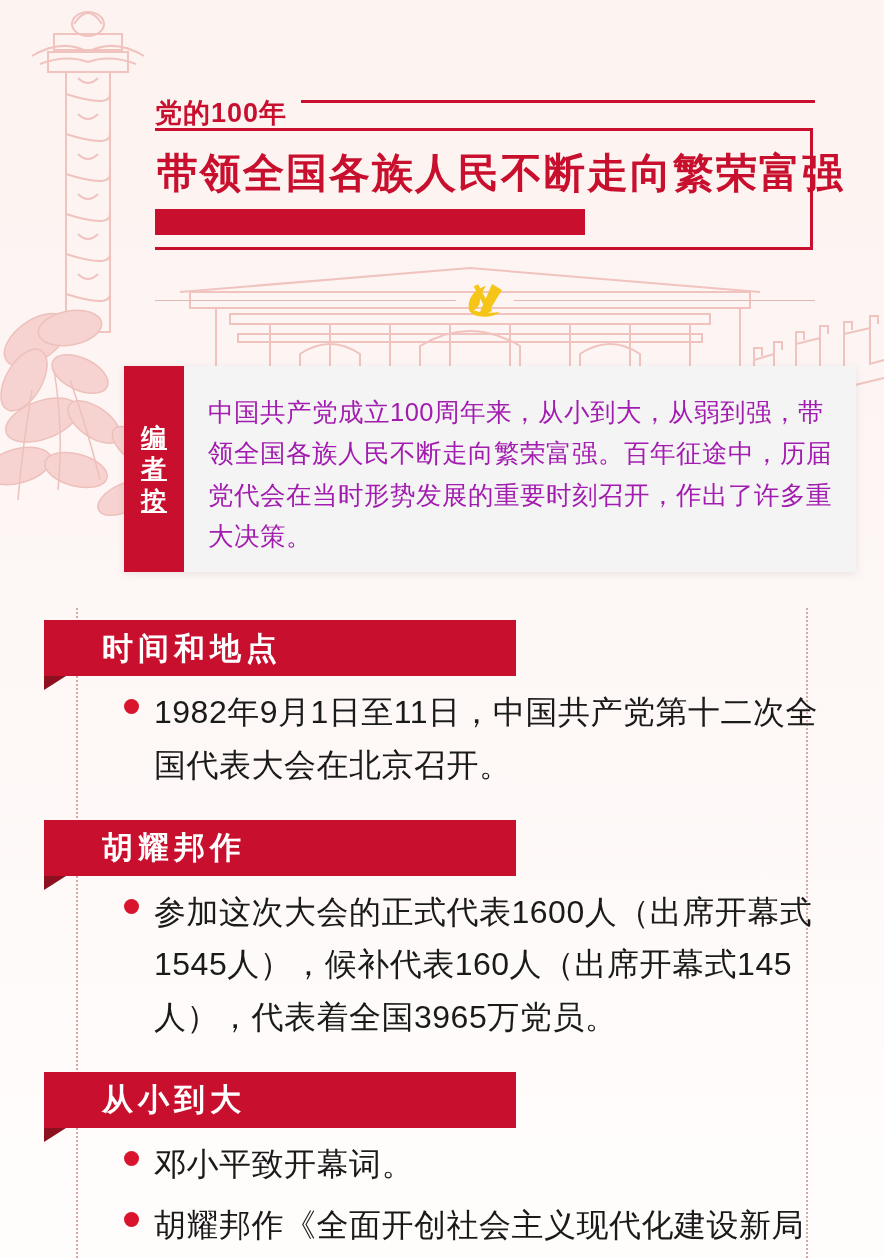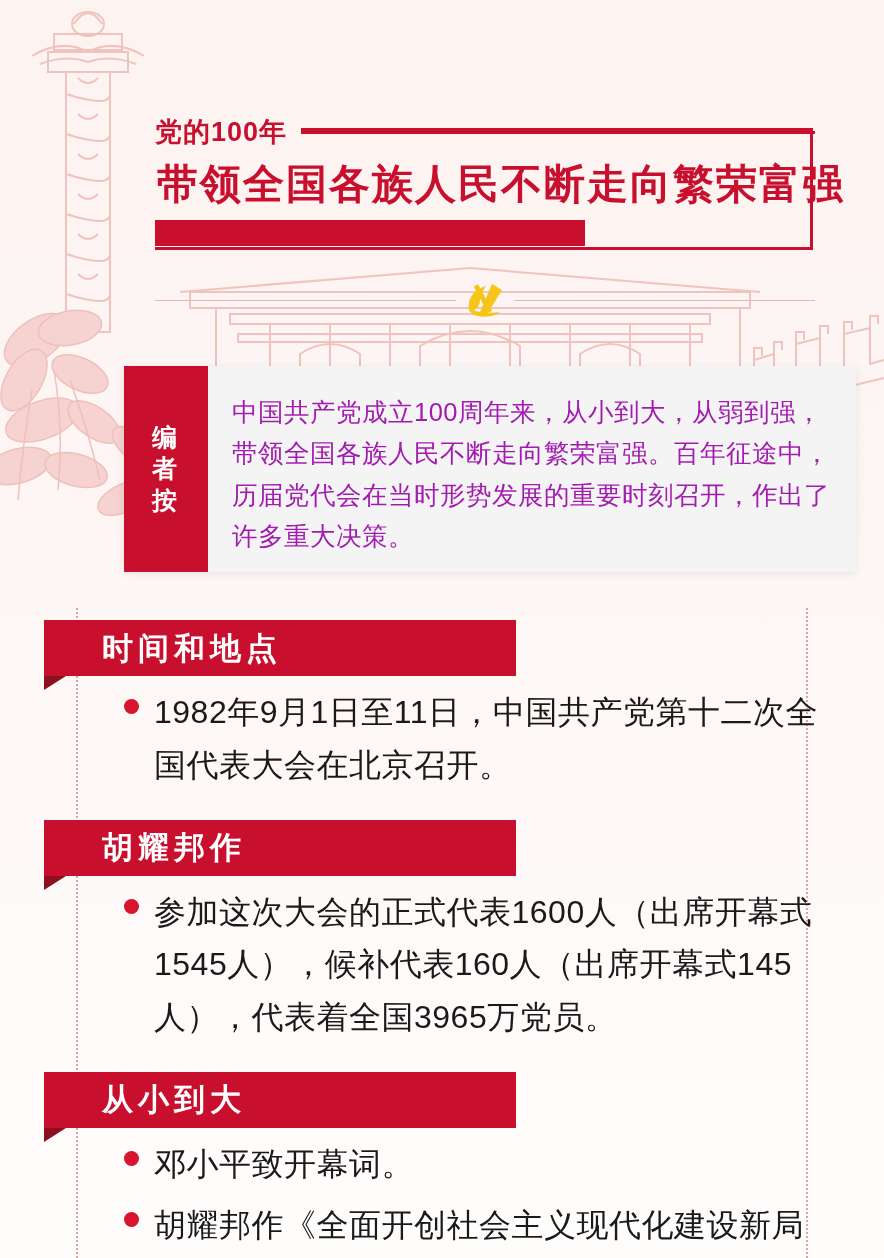--- a/index.html
+++ b/index.html
@@ -72,24 +72,23 @@
     top: 28px;
     width: 658px;
     height: 122px;
     border-right: 3px solid #c8102e;
     border-top: 3px solid #c8102e;
     border-bottom: 3px solid #c8102e;
   }
   .kicker-row {
     position: relative;
     display: flex;
-    align-items: center;
+    align-items: flex-start;
     height: 42px;
     z-index: 3;
-    margin-top: 11px;
   }
   .kicker {
     font-size: 27px;
     font-weight: bold;
     color: #c8102e;
     letter-spacing: 1px;
     background: #fdf3f1;
     padding-right: 14px;
     line-height: 1;
   }
@@ -146,31 +145,32 @@
   .editor-note {
     position: absolute;
     left: 124px;
     top: 366px;
     width: 732px;
     height: 206px;
     display: flex;
     filter: drop-shadow(0 2px 4px rgba(0,0,0,0.08));
   }
   .editor-tag {
-    width: 84px;
+    width: 60px;
     background: #c8102e;
     color: #ffffff;
     font-size: 25px;
     font-weight: bold;
     line-height: 1.25;
     display: flex;
     align-items: center;
     justify-content: center;
-    text-align: left;
+    text-align: center;
     letter-spacing: 1px;
+    text-decoration: underline;
   }
   .editor-tag span { display: block; width: 28px; }
   .editor-body {
     flex: 1;
     background: #f4f4f4;
     padding: 26px 22px 20px 24px;
     font-size: 25.5px;
     line-height: 1.62;
     color: #a21caf;
     letter-spacing: 0.5px;

